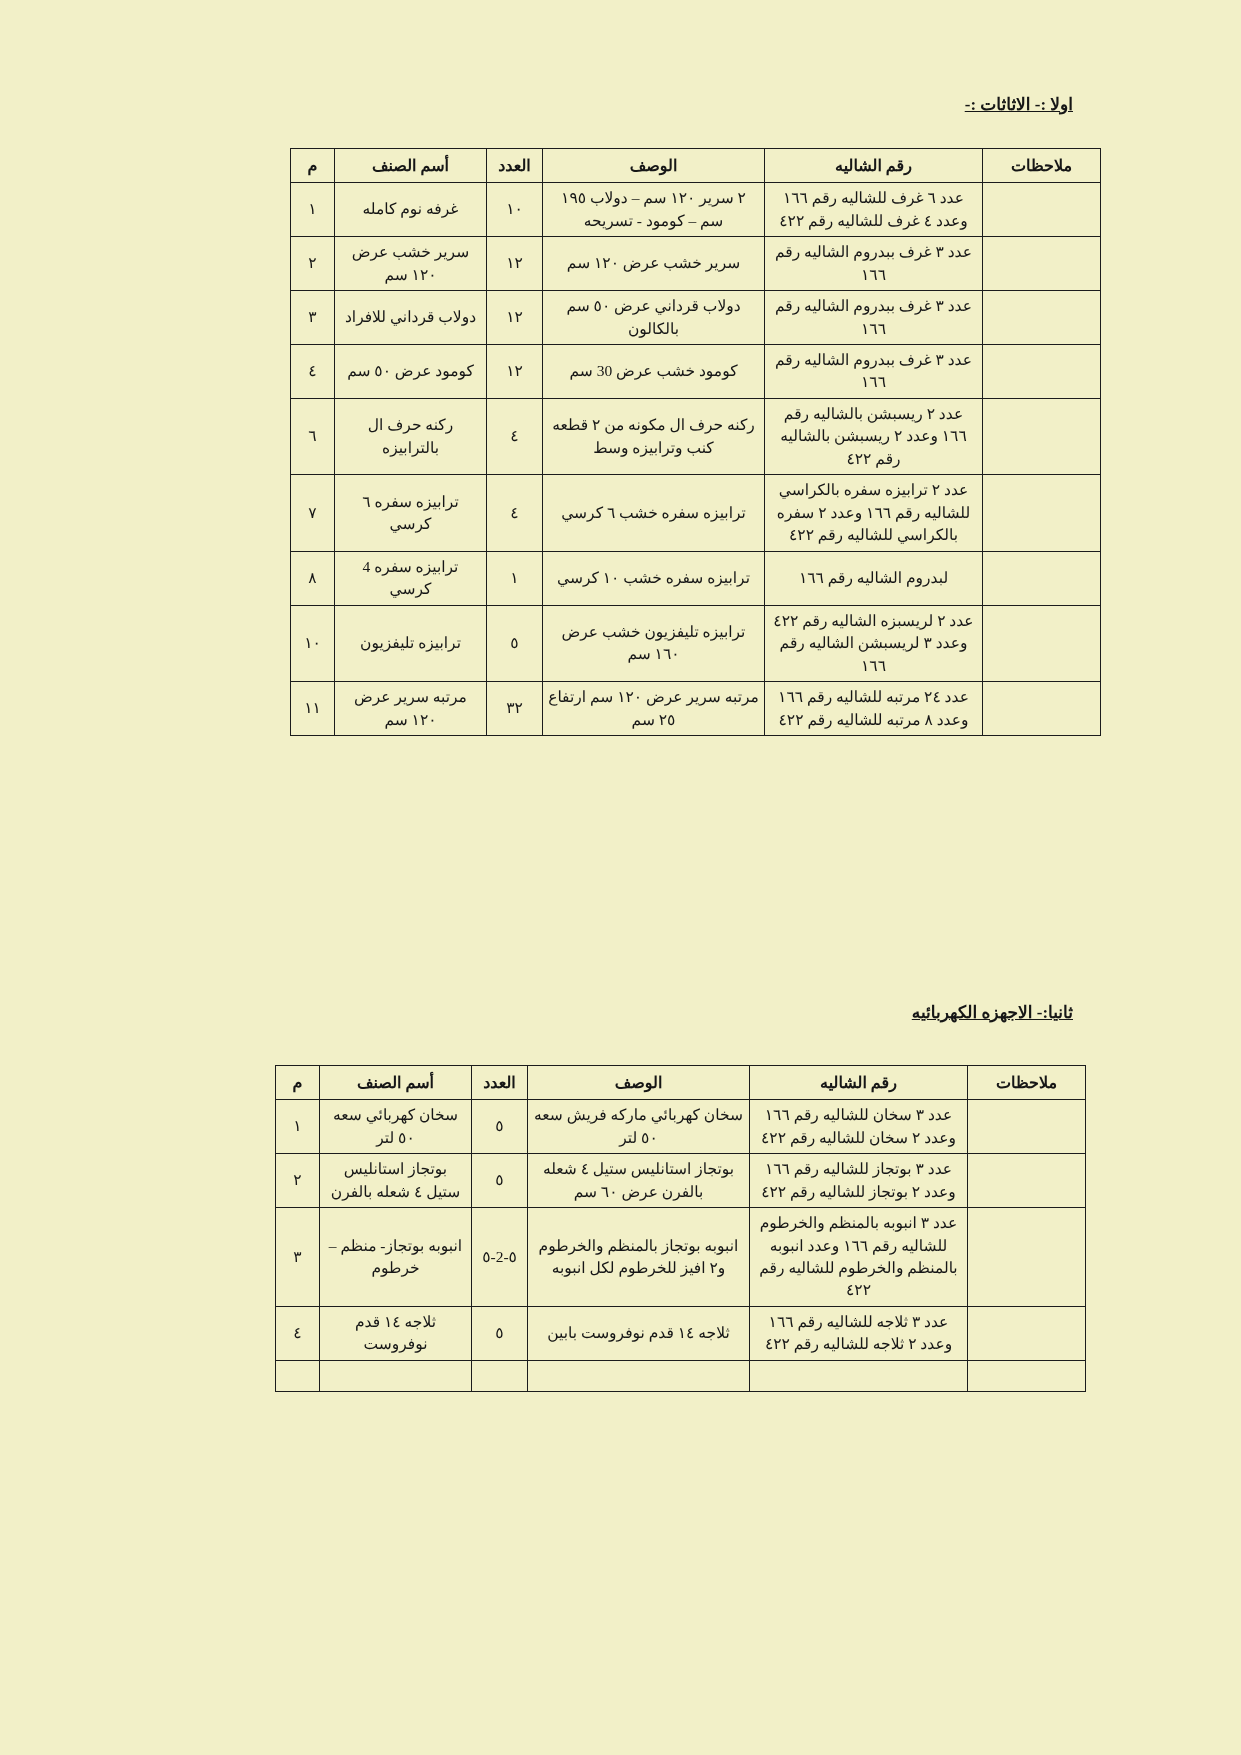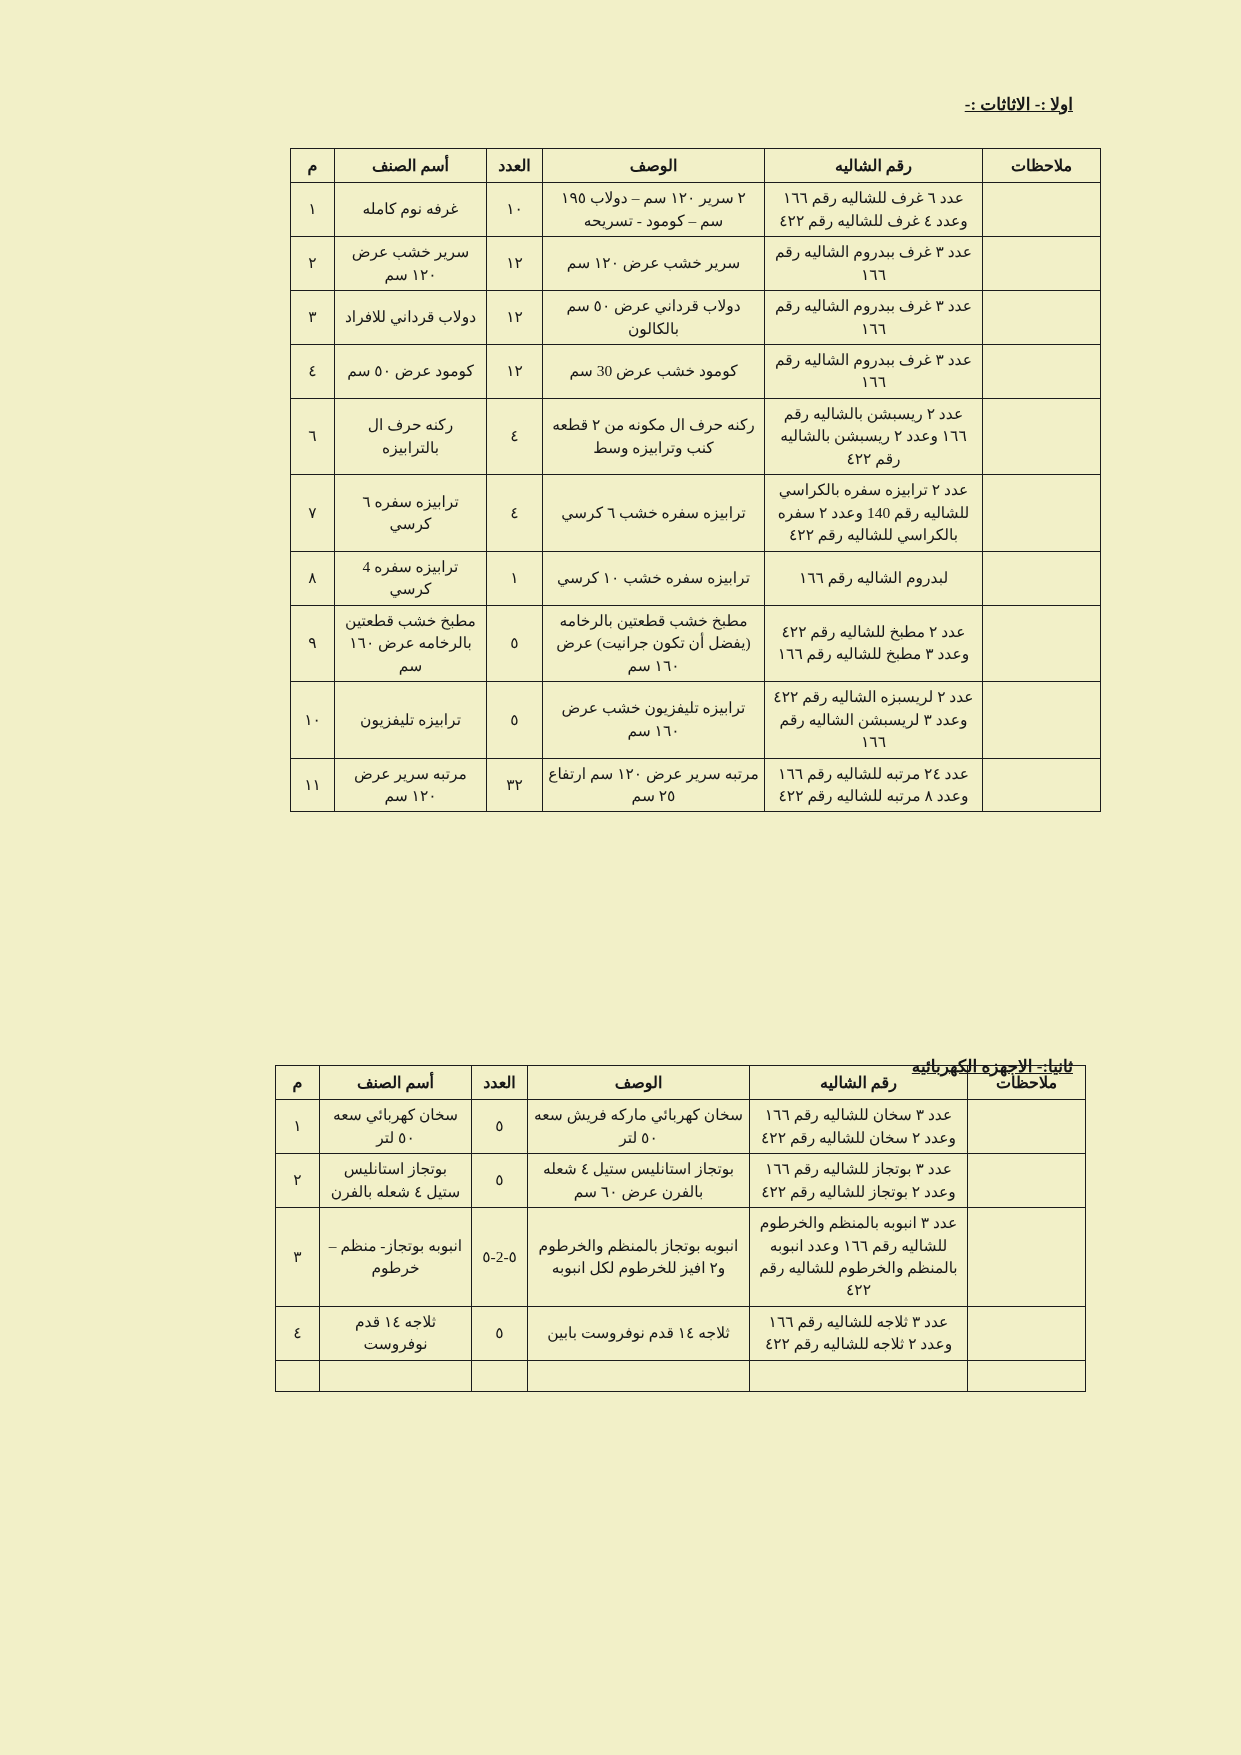--- a/index.html
+++ b/index.html
@@ -31,21 +31,21 @@
     letter-spacing: 0px;
   }
 
   #sec1-title {
     position: absolute;
     top: 94px;
     right: 168px;
   }
   #sec2-title {
     position: absolute;
-    top: 1056px;
+    top: 1002px;
     right: 168px;
   }
 
   table.doc-table {
     border-collapse: collapse;
     table-layout: fixed;
     position: absolute;
     background: transparent;
   }
   table.doc-table td, table.doc-table th {
@@ -142,41 +142,33 @@
       <tr>
         <td></td>
         <td>عدد ٢ ريسبشن بالشاليه رقم ١٦٦ وعدد ٢ ريسبشن بالشاليه رقم ٤٢٢</td>
         <td>ركنه حرف ال مكونه من ٢ قطعه كنب وترابيزه وسط</td>
         <td>٤</td>
         <td>ركنه حرف ال بالترابيزه</td>
         <td>٦</td>
       </tr>
       <tr>
         <td></td>
-        <td>عدد ٢ ترابيزه سفره بالكراسي للشاليه رقم 140 وعدد ٢ سفره بالكراسي للشاليه رقم ٤٢٢</td>
+        <td>عدد ٢ ترابيزه سفره بالكراسي للشاليه رقم ١٦٦ وعدد ٢ سفره بالكراسي للشاليه رقم ٤٢٢</td>
         <td>ترابيزه سفره خشب ٦ كرسي</td>
         <td>٤</td>
         <td>ترابيزه سفره ٦ كرسي</td>
         <td>٧</td>
       </tr>
       <tr>
         <td></td>
         <td>لبدروم الشاليه رقم ١٦٦</td>
         <td>ترابيزه سفره خشب ١٠ كرسي</td>
         <td>١</td>
         <td>ترابيزه سفره 4 كرسي</td>
         <td>٨</td>
-      </tr>
-      <tr>
-        <td></td>
-        <td>عدد ٢ مطبخ للشاليه رقم ٤٢٢ وعدد ٣ مطبخ للشاليه رقم ١٦٦</td>
-        <td>مطبخ خشب قطعتين بالرخامه (يفضل أن تكون جرانيت) عرض ١٦٠ سم</td>
-        <td>٥</td>
-        <td>مطبخ خشب قطعتين بالرخامه عرض ١٦٠ سم</td>
-        <td>٩</td>
       </tr>
       <tr>
         <td></td>
         <td>عدد ٢ لريسبزه الشاليه رقم ٤٢٢ وعدد ٣ لريسبشن الشاليه رقم ١٦٦</td>
         <td>ترابيزه تليفزيون خشب عرض ١٦٠ سم</td>
         <td>٥</td>
         <td>ترابيزه تليفزيون</td>
         <td>١٠</td>
       </tr>
       <tr>

